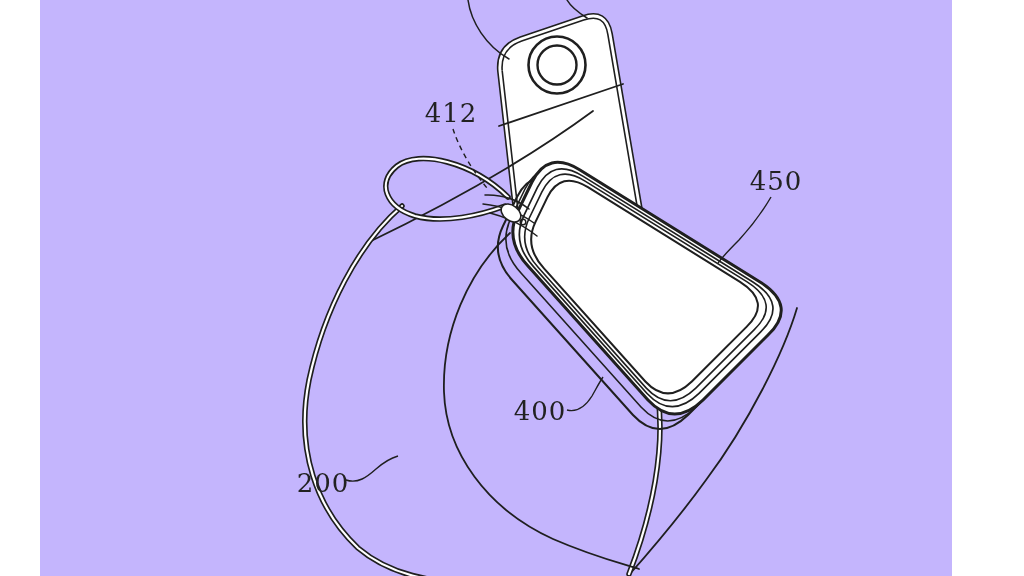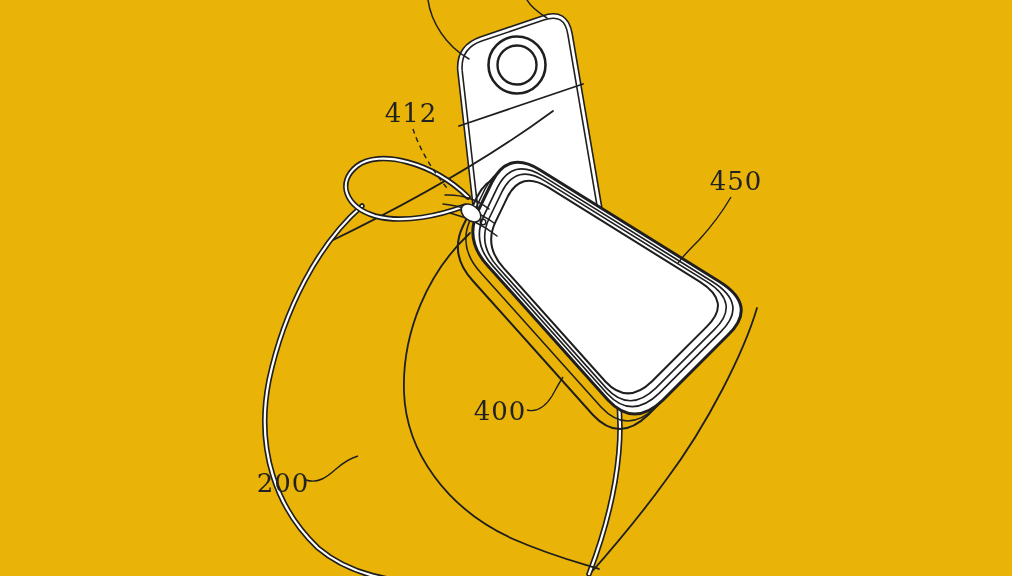--- a/index.html
+++ b/index.html
@@ -6,23 +6,24 @@
     margin: 0;
     padding: 0;
     background: #ffffff;
     width: 1024px;
     height: 576px;
     overflow: hidden;
     font-family: "DejaVu Serif", "Liberation Serif", serif;
   }
   .stage {
     position: relative;
-    width: 1012px;
+    width: 912px;
     height: 576px;
-    background: #eab308;
+    background: #c4b5fd;
+    margin-left: 40px;
   }
   svg { display: block; }
   .ref-label {
     font-family: "DejaVu Serif", "Liberation Serif", serif;
     font-size: 26px;
     fill: #222222;
     letter-spacing: 1px;
   }
 </style>
 </head>

